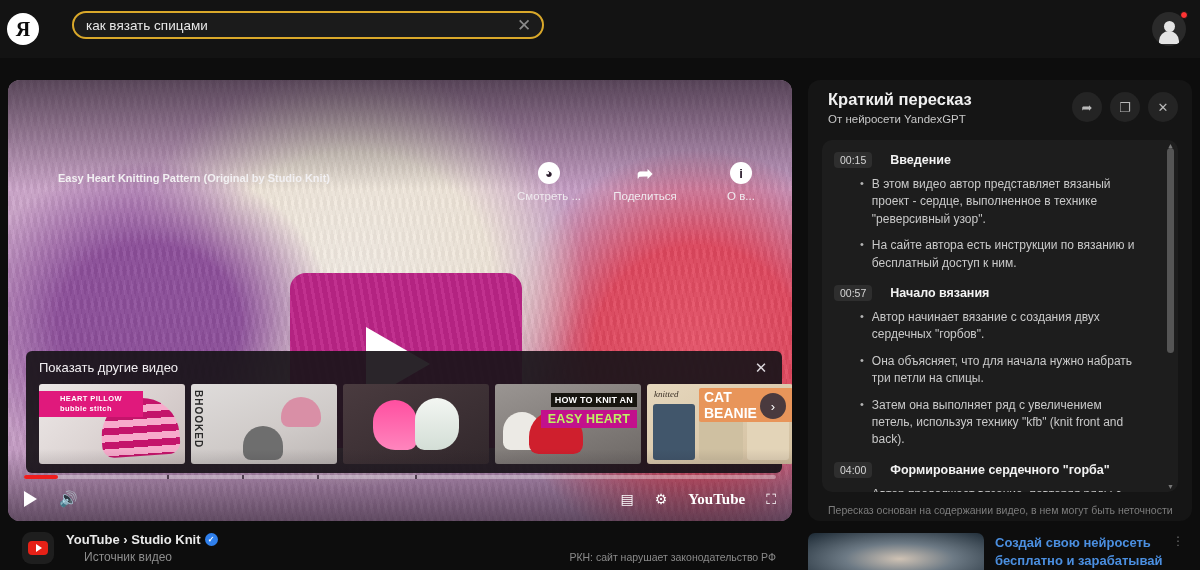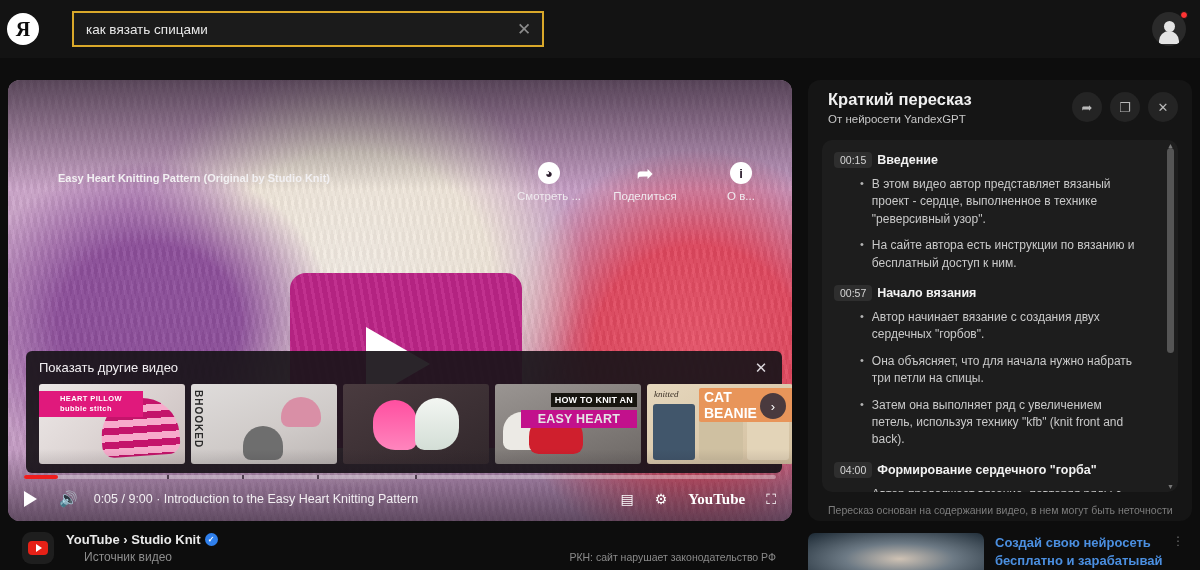--- a/index.html
+++ b/index.html
@@ -18,22 +18,22 @@
   .ya-logo {
     position: absolute; left: 7px; top: 13px;
     width: 32px; height: 32px; border-radius: 50%;
     background: #ffffff;
     display: flex; align-items: center; justify-content: center;
     font-size: 20px; font-weight: bold; color: #0d0d0d;
     font-family: "Liberation Serif", serif;
   }
   .search-wrap {
     position: absolute; left: 72px; top: 11px;
-    width: 472px; height: 36px;
-    border: 2px solid #d9a82a; border-radius: 0;
+    width: 472px; height: 28px;
+    border: 2px solid #d9a82a; border-radius: 14px;
     background: #1b1b1b;
     display: flex; align-items: center;
   }
   .search-input {
     flex: 1; background: transparent; border: none; outline: none;
     color: #e8e8e8; font-size: 13.5px; padding: 0 12px;
     font-family: "Liberation Sans", sans-serif;
   }
   .search-clear {
     width: 36px; height: 34px; display: flex;
@@ -171,22 +171,22 @@
     background: linear-gradient(180deg,#ff4fa0,#ff85bd); border-radius:24px 24px 10px 24px; }
   .t3 .p2 { position:absolute; left:72px; top:14px; width:44px; height:52px;
     background: linear-gradient(180deg,#f3f6f2,#d3ded6); border-radius:24px 24px 24px 10px; }
   .t4 { background: linear-gradient(160deg,#9a9592 0%,#6e6966 100%); }
   .t4 .rh { position:absolute; left:34px; top:26px; width:54px; height:44px;
     background:#cf1f2d; border-radius:28px 28px 10px 10px; }
   .t4 .wh { position:absolute; left:8px; top:28px; width:38px; height:38px;
     background:#eceae5; border-radius:20px 20px 8px 8px; }
   .t4 .l1 { position:absolute; right:4px; top:9px; background:#17150f; color:#fff;
     font-size:9px; font-weight:bold; padding:2px 4px; letter-spacing:.2px; }
-  .t4 .l2 { position:absolute; right:4px; top:26px; background:#c2118c; color:#e5e5e5;
-    font-size:12.5px; font-weight:bold; padding:2px 17px; letter-spacing:.2px; }
+  .t4 .l2 { position:absolute; right:4px; top:26px; background:#c2118c; color:#bef264;
+    font-size:12.5px; font-weight:bold; padding:2px 7px; letter-spacing:.2px; }
   .t5 { background: linear-gradient(150deg,#e6d7bd 0%,#d2bf9f 100%); }
   .t5 .k1 { position:absolute; left:7px; top:5px; font-size:9px; color:#3b3026;
     font-family:"Liberation Serif", serif; font-style:italic; }
   .t5 .k2 { position:absolute; left:52px; top:4px; background:#e8955a; color:#fff;
     font-size:14px; font-weight:bold; padding:1px 5px; border-radius:2px; }
   .t5 .ph1 { position:absolute; left:6px; top:20px; width:42px; height:56px; background:#41566b; border-radius:3px; }
   .t5 .ph2 { position:absolute; left:52px; top:20px; width:44px; height:56px; background:#cfc0a1; border-radius:3px; }
   .t5 .ph3 { position:absolute; left:100px; top:20px; width:42px; height:56px; background:#e3d4b8; border-radius:3px; }
   .sugg-next {
     position: absolute; right: -4px; top: 42px;
@@ -261,21 +261,21 @@
     width: 30px; height: 30px; border-radius: 50%; background: #242424;
     display: flex; align-items: center; justify-content: center;
     color: #b9b9b9; font-size: 13px; cursor: pointer;
   }
   .sumbox {
     position: absolute; left: 14px; top: 60px; width: 356px; height: 352px;
     background: #1d1d1d; border-radius: 10px; overflow: hidden;
   }
   .sum-inner { position: absolute; left: 0; top: 0; right: 0; padding: 12px 22px 10px 12px; }
   .sec { margin-bottom: 13px; }
-  .sec-head { display: flex; align-items: center; gap: 5px; margin-bottom: 8px; }
+  .sec-head { display: flex; align-items: center; gap: 18px; margin-bottom: 8px; }
   .ts {
     background: #2e2e2e; color: #d6d6d6; font-size: 10.5px;
     padding: 2px 6px; border-radius: 4px; font-family: "Liberation Sans", sans-serif;
   }
   .sec-name { font-size: 12.5px; font-weight: bold; color: #f2f2f2; }
   .bl { display: flex; gap: 8px; margin: 0 0 9px 26px; }
   .bl .dotm { color: #b5b5b5; font-size: 11px; line-height: 1.45; }
   .bl .txt { font-size: 12px; line-height: 1.45; color: #c9c9c9; max-width: 268px; }
   .sbar { position: absolute; right: 4px; top: 4px; width: 7px; height: 344px; background: #1d1d1d; }
   .sbar .thumbb { position: absolute; left: 0; top: 4px; width: 7px; height: 205px;
@@ -379,21 +379,20 @@
   <div class="progress">
     <div class="played" style="width: 4.5%;"></div>
     <div class="chap" style="left:19%"></div>
     <div class="chap" style="left:29%"></div>
     <div class="chap" style="left:39%"></div>
     <div class="chap" style="left:52%"></div>
   </div>
   <div class="ctrl-row">
     <div class="c-play"></div>
     <div class="c-vol">🔊</div>
-    <div class="c-time">0:05 / 9:00 · Introduction to the Easy Heart Knitting Pattern</div>
     <div class="ctrl-right">
       <div class="c-ic">▤</div>
       <div class="c-ic">⚙</div>
       <div class="c-yt">YouTube</div>
       <div class="c-ic">⛶</div>
     </div>
   </div>
 </div>
 
 <div class="srcbar">

